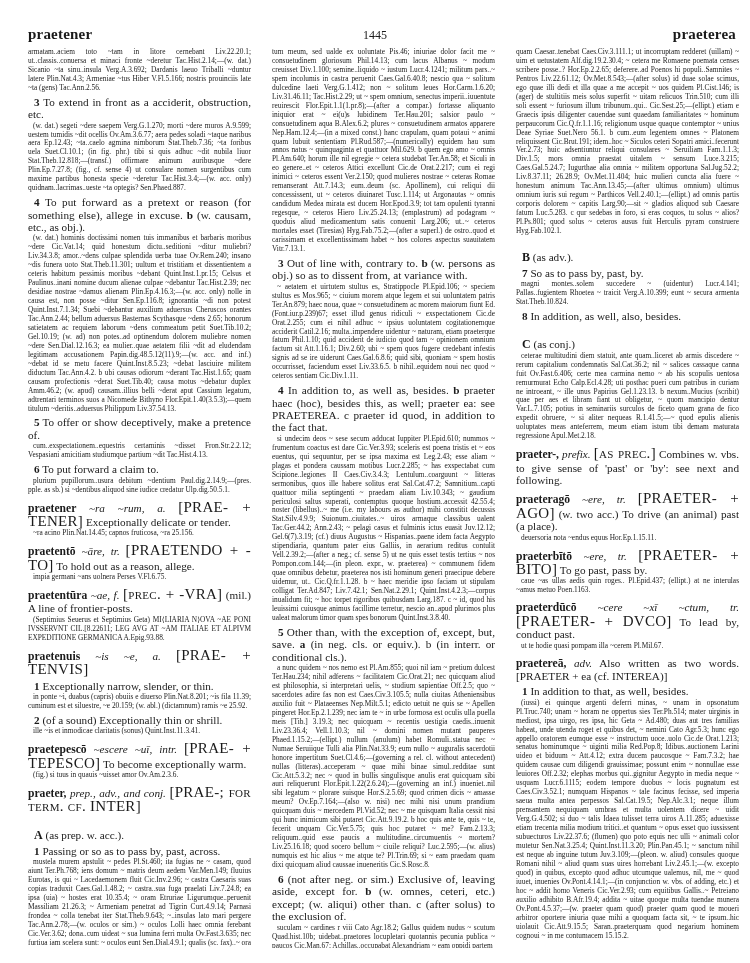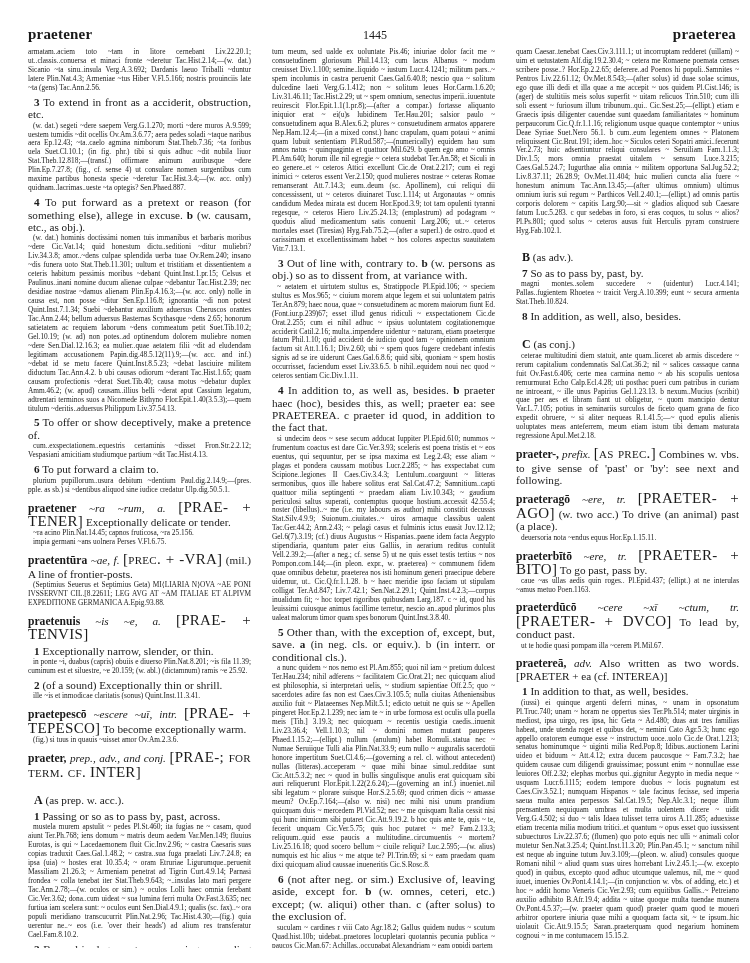--- a/index.html
+++ b/index.html
@@ -45,20 +45,21 @@
       <p class="sense"><span class="num">3</span> <span>To extend in front as a acciderit, obstruction, etc.</span></p>
       <p class="cit">(w. dat.) segeti ~dere saepem Verg.G.1.270; morti ~dere muros A.9.599; uestem tumidis ~dit ocellis Ov.Am.3.6.77; aera pedes soladi ~taque naribus aera Ep.12.43; ~ta..caelo agmina nimborum Stat.Theb.7.36; ~ta foribus uela Suet.Cl.10.1; (in fig. phr.) tibi si quis adhuc ~dit nubila liuor Stat.Theb.12.818;—(transf.) offirmare animum auribusque ~dere Plin.Ep.7.27.8; (fig., cf. sense 4) ut consulare nomen surgentibus cum maxime partibus honesta specie ~deretur Tac.Hist.3.4;—(w. acc. only) quidnam..lacrimas..ueste ~ta optegis? Sen.Phaed.887.</p>
       <p class="sense"><span class="num">4</span> <span>To put forward as a pretext or reason (for something else), allege in excuse.</span> <span class="sub">b</span> <span>(w. causam, etc., as obj.).</span></p>
       <p class="cit">(w. dat.) hominis doctissimi nomen tuis immanibus et barbaris moribus ~dere Cic.Vat.14; quid honestum dictu..seditioni ~ditur muliebri? Liv.34.3.8; amor..~dens culpae splendida uerba tuae Ov.Rem.240; insano ~dis funera uoto Stat.Theb.11.301; uultum et tristitiam et dissentientem a ceteris habitum pessimis moribus ~debant Quint.Inst.1.pr.15; Celsus et Paulinus..inani nomine ducum alienae culpae ~debantur Tac.Hist.2.39; nec desidiae nostrae ~damus alienam Plin.Ep.4.16.3;—(w. acc. only) nolle in causa est, non posse ~ditur Sen.Ep.116.8; ignorantia ~di non potest Quint.Inst.7.1.34; Suebi ~debantur auxilium aduersus Cheruscos orantes Tac.Ann.2.44; bellum aduersus Basternas Scythasque ~dens 2.65; honorum satietatem ac requiem laborum ~dens commeatum petit Suet.Tib.10.2; Gel.10.19; (w. ad) non potes..ad optinendum dolorem muliebre nomen ~dere Sen.Dial.12.16.3; ea mulier..quae aetatem filii ~dit ad eludendam legitimam accusationem Papin.dig.48.5.12(11).9;—(w. acc. and inf.) ~debat id se metu facere Quint.Inst.8.5.23; ~debat lasciuire militem diductum Tac.Ann.4.2.   b ubi causas odiorum ~derant Tac.Hist.1.65; quam causam profectionis ~derat Suet.Tib.40; causa motus ~debatur duplex Amm.46.2; (w. apud) causam..illius belli ~derat aput Cassium legatum, adtrentari terminos suos a Nicomede Bithyno Flor.Epit.1.40(3.5.3);—quem titulum ~deritis..aduersus Philippum Liv.37.54.13.</p>
       <p class="sense"><span class="num">5</span> <span>To offer or show deceptively, make a pretence of.</span></p>
       <p class="cit">cum..exspectationem..equestris certaminis ~disset Fron.Str.2.2.12; Vespasiani amicitiam studiumque partium ~dit Tac.Hist.4.13.</p>
       <p class="sense"><span class="num">6</span> <span>To put forward a claim to.</span></p>
       <p class="cit">plurium pupillorum..usura debitum ~dentium Paul.dig.2.14.9;—(pres. pple. as sb.) si ~dentibus aliquod sine iudice credatur Ulp.dig.50.5.1.</p>
       <p class="entry-head"><span class="lemma">praetener</span> <span class="gram">~ra ~rum, a.</span> <span class="sc">[PRAE- + TENER]</span> <span>Exceptionally delicate or tender.</span></p>
       <p class="cit">~ra acino Plin.Nat.14.45; capnos fruticosa, ~ra 25.156.</p>
+      <p class="entry-head"><span class="lemma">praetentō</span> <span class="gram">~āre, tr.</span> <span class="sc">[PRAETENDO + -TO]</span> <span>To hold out as a reason, allege.</span></p>
       <p class="cit">impia germani ~ans uolnera Perses V.Fl.6.75.</p>
       <p class="entry-head"><span class="lemma">praetentūra</span> <span class="gram">~ae, f.</span> <span class="sc">[prec. + -VRA]</span> <span>(mil.) A line of frontier-posts.</span></p>
       <p class="cit">(Septimius Seuerus et Septimius Geta) MI⟨LIARIA N⟩OVA ~AE PONI IVSSERVNT CIL.[8.22611; LEG AVG AT ~AM ITALIAE ET ALPIVM EXPEDITIONE GERMANICA A.Epig.93.88.</p>
       <p class="entry-head"><span class="lemma">praetenuis</span> <span class="gram">~is ~e, a.</span> <span class="sc">[PRAE- + TENVIS]</span></p>
       <p class="sense"><span class="num">1</span> <span>Exceptionally narrow, slender, or thin.</span></p>
       <p class="cit">in ponte ~i, duabus (capris) obuiis e diuerso Plin.Nat.8.201; ~is fila 11.39; cuminum est et siluestre, ~e 20.159; (w. abl.) (dictamnum) ramis ~e 25.92.</p>
       <p class="sense"><span class="num">2</span> <span>(of a sound) Exceptionally thin or shrill.</span></p>
       <p class="cit">ille ~is et inmodicae claritatis (sonus) Quint.Inst.11.3.41.</p>
       <p class="entry-head"><span class="lemma">praetepescō</span> <span class="gram">~escere ~uī, intr.</span> <span class="sc">[PRAE- + TEPESCO]</span> <span>To become exceptionally warm.</span></p>
       <p class="cit">(fig.) si tuus in quauis ~uisset amor Ov.Am.2.3.6.</p>

